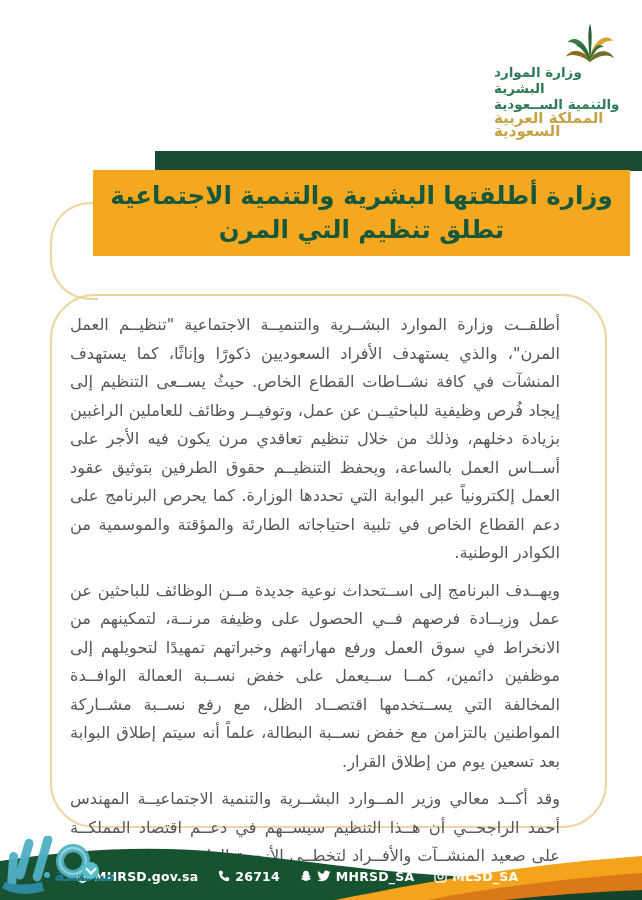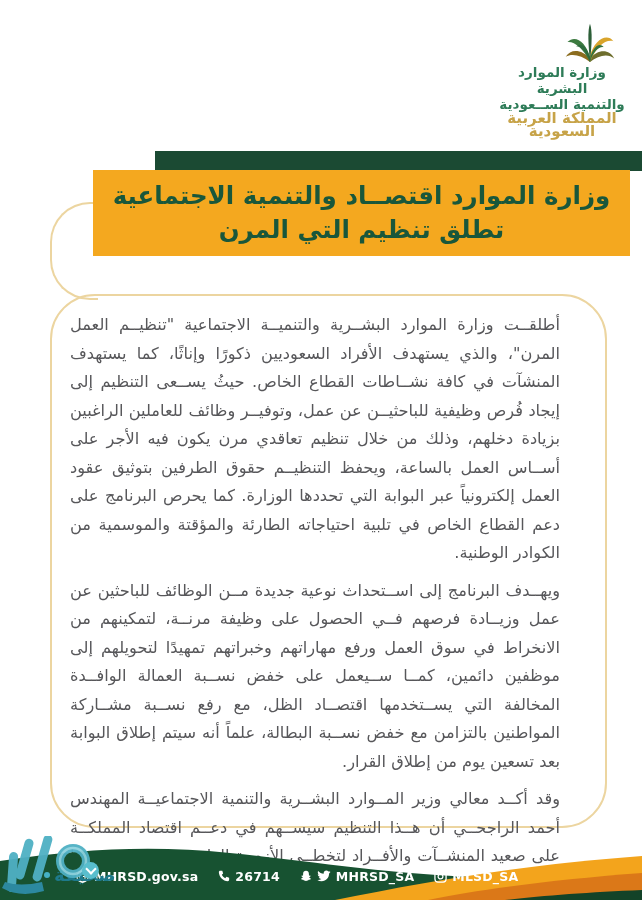--- a/index.html
+++ b/index.html
@@ -4,21 +4,21 @@
 <style>
   html,body{margin:0;padding:0;background:#e9e9e9;}
   .page{
     position:relative; width:642px; height:900px; margin:0 auto;
     background:#ffffff; overflow:hidden;
     font-family:"DejaVu Sans", sans-serif;
   }
   .abs{position:absolute;}
 
   
-  .logo-block{top:22px; right:12px; width:136px; text-align:center;}
+  .logo-block{top:22px; right:12px; width:136px; text-align:left;}
   .logo-palm{display:block; margin:0 14px 2px auto;}
   .logo-line{color:#2e7c58; font-weight:bold; font-size:13.5px; line-height:16px;}
   .logo-country{color:#c7a348; font-weight:bold; font-size:15px; line-height:13px; letter-spacing:.5px;}
 
   
   .green-bar{top:151px; left:155px; right:0; height:20px; background:#1b4a33; z-index:3;}
   .yellow-banner{
     top:170px; left:93px; width:537px; height:86px; background:#f4a81f; z-index:4;
     display:flex; flex-direction:column; justify-content:center; text-align:center;
   }
@@ -79,21 +79,21 @@
       <path d="M30,46 C26,34 20,28 14,28 C21,22 28,31 30,43 Z" fill="#2e6b3e"></path>
       <path d="M30,46 C34,34 40,28 46,29 C40,22 32,31 30,43 Z" fill="#35713c"></path>
     </svg>
     <div class="logo-line">وزارة الموارد البشرية</div>
     <div class="logo-line">والتنمية الســعودية</div>
     <div class="logo-country">المملكة العربية السعودية</div>
   </div>
 
   <div class="abs green-bar"></div>
   <div class="abs yellow-banner">
-    <div class="headline">وزارة الموارد اقتصــاد والتنمية الاجتماعية</div>
+    <div class="headline">وزارة أطلقتها البشرية والتنمية الاجتماعية</div>
     <div class="headline">تطلق تنظيم التي المرن</div>
   </div>
 
   <div class="abs frame-tab"></div>
   <div class="abs frame-main"></div>
 
   <div class="abs article">
     <p>أطلقــت وزارة الموارد البشــرية والتنميــة الاجتماعية "تنظيــم العمل المرن"، والذي يستهدف الأفراد السعوديين ذكورًا وإناثًا، كما يستهدف المنشآت في كافة نشــاطات القطاع الخاص. حيثُ يســعى التنظيم إلى إيجاد فُرص وظيفية للباحثيــن عن عمل، وتوفيــر وظائف للعاملين الراغبين بزيادة دخلهم، وذلك من خلال تنظيم تعاقدي مرن يكون فيه الأجر على أســاس العمل بالساعة، ويحفظ التنظيــم حقوق الطرفين بتوثيق عقود العمل إلكترونياً عبر البوابة التي تحددها الوزارة. كما يحرص البرنامج على دعم القطاع الخاص في تلبية احتياجاته الطارئة والمؤقتة والموسمية من الكوادر الوطنية.</p>
     <p>ويهــدف البرنامج إلى اســتحداث نوعية جديدة مــن الوظائف للباحثين عن عمل وزيــادة فرصهم فــي الحصول على وظيفة مرنــة، لتمكينهم من الانخراط في سوق العمل ورفع مهاراتهم وخبراتهم تمهيدًا لتحويلهم إلى موظفين دائمين، كمــا ســيعمل على خفض نســبة العمالة الوافــدة المخالفة التي يســتخدمها اقتصــاد الظل، مع رفع نســبة مشــاركة المواطنين بالتزامن مع خفض نســبة البطالة، علماً أنه سيتم إطلاق البوابة بعد تسعين يوم من إطلاق القرار.</p>
     <p>وقد أكــد معالي وزير المــوارد البشــرية والتنمية الاجتماعيــة المهندس أحمد الراجحــي أن هــذا التنظيم سيســهم في دعــم اقتصاد المملكــة على صعيد المنشــآت والأفــراد لتخطــي الأزمــة الراهنــة والمضــي قدمًا فــي تحقيق مســتهدفات رؤية الســعودية 2030 من خلال رفع معدلات مســاهمة الكوادر الوطنيــة في ســوق العمــل وخفض نســبة البطالة، من خــلال تطبيق تنظيم العمل المرن، ليســهم مع غيره من المبادرات التي أطلقتها الوزارة في تمكين المواطنين والمواطنات وتحفيز القطاع الخاص لدعم التوطين.</p>

